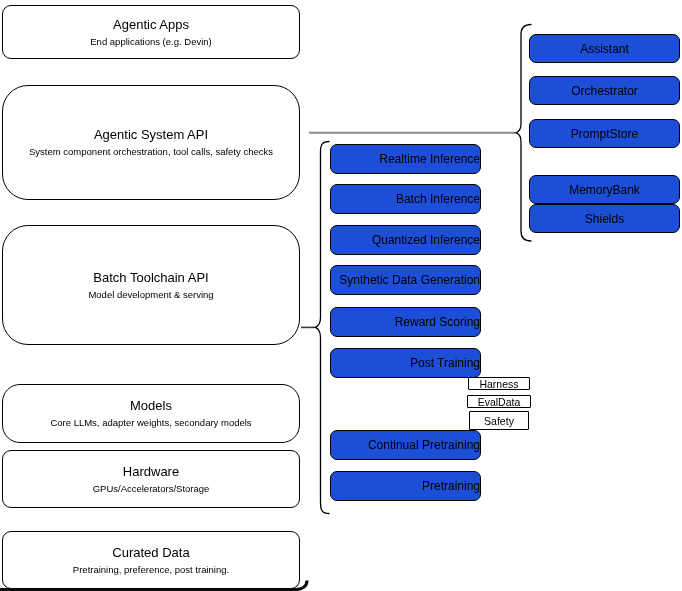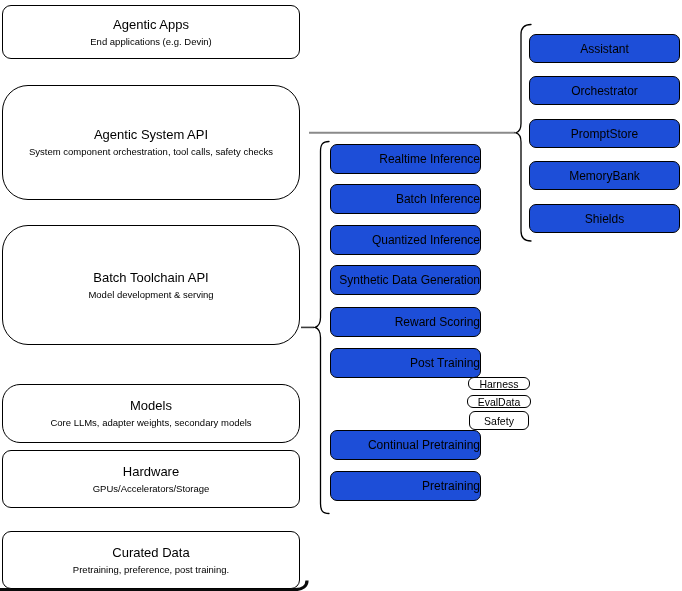--- a/index.html
+++ b/index.html
@@ -16,21 +16,21 @@
   .ltitle{font-size:13px;line-height:14px;}
   .lsub{font-size:9.5px;line-height:11px;}
   .node{
     position:absolute;border:1px solid #000;background:#1d4ed8;border-radius:7px;
     display:flex;align-items:center;justify-content:center;
     font-size:12px;box-sizing:border-box;text-align:center;
   }
   .mbox{left:330px;width:151px;height:30px;justify-content:flex-end;}
   .rbox{left:529px;width:151px;height:29px;}
   .pill{
-    position:absolute;border:1px solid #000;background:#fff;border-radius:6px;
+    position:absolute;border:1px solid #000;background:#fff;border-radius:1px;
     display:flex;align-items:center;justify-content:center;
     font-size:10.5px;box-sizing:border-box;z-index:5;
   }
 </style>
 </head>
 <body>
 
 <div class="canvas">
 
   <svg class="overlay" viewBox="0 0 682 591" xmlns="http://www.w3.org/2000/svg">
@@ -115,20 +115,20 @@
 
   <div class="node rbox" style="top:34px">
     <span>Assistant</span>
   </div>
   <div class="node rbox" style="top:76px">
     <span>Orchestrator</span>
   </div>
   <div class="node rbox" style="top:119px">
     <span>PromptStore</span>
   </div>
-  <div class="node rbox" style="top:161px">
+  <div class="node rbox" style="top:175px">
     <span>MemoryBank</span>
   </div>
   <div class="node rbox" style="top:204px">
     <span>Shields</span>
   </div>
 
 </div>
 
 </body></html>

